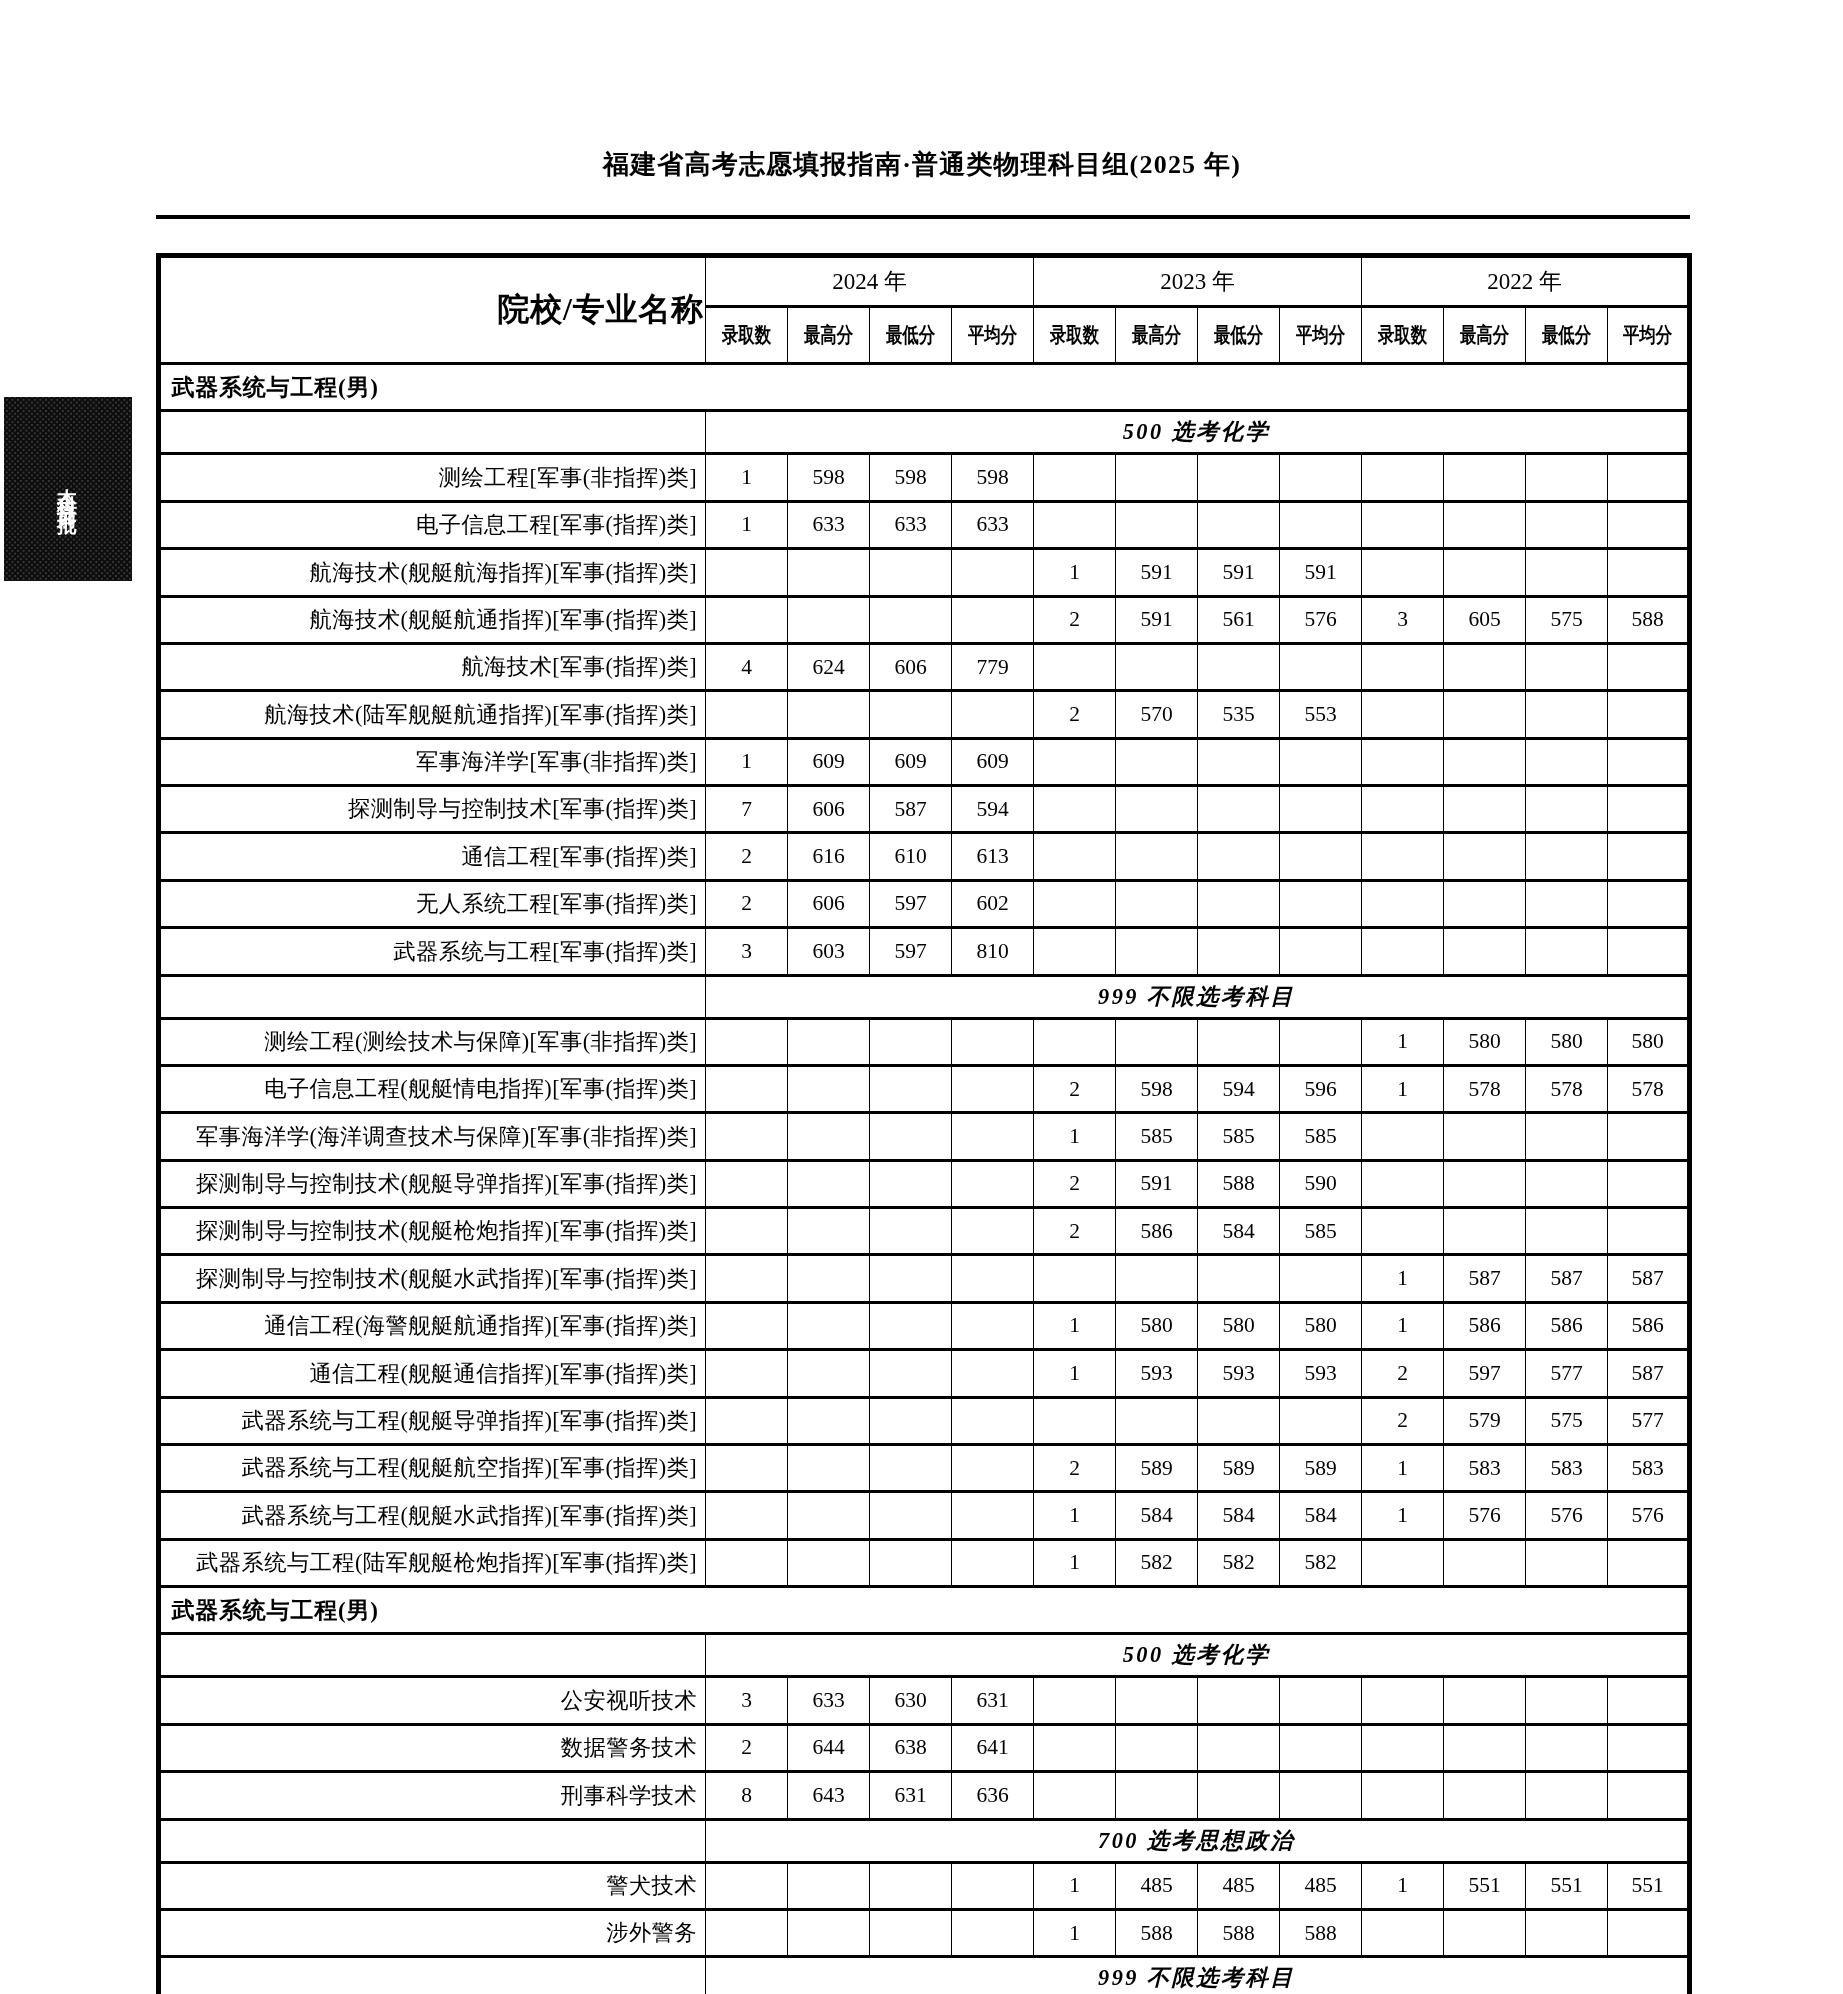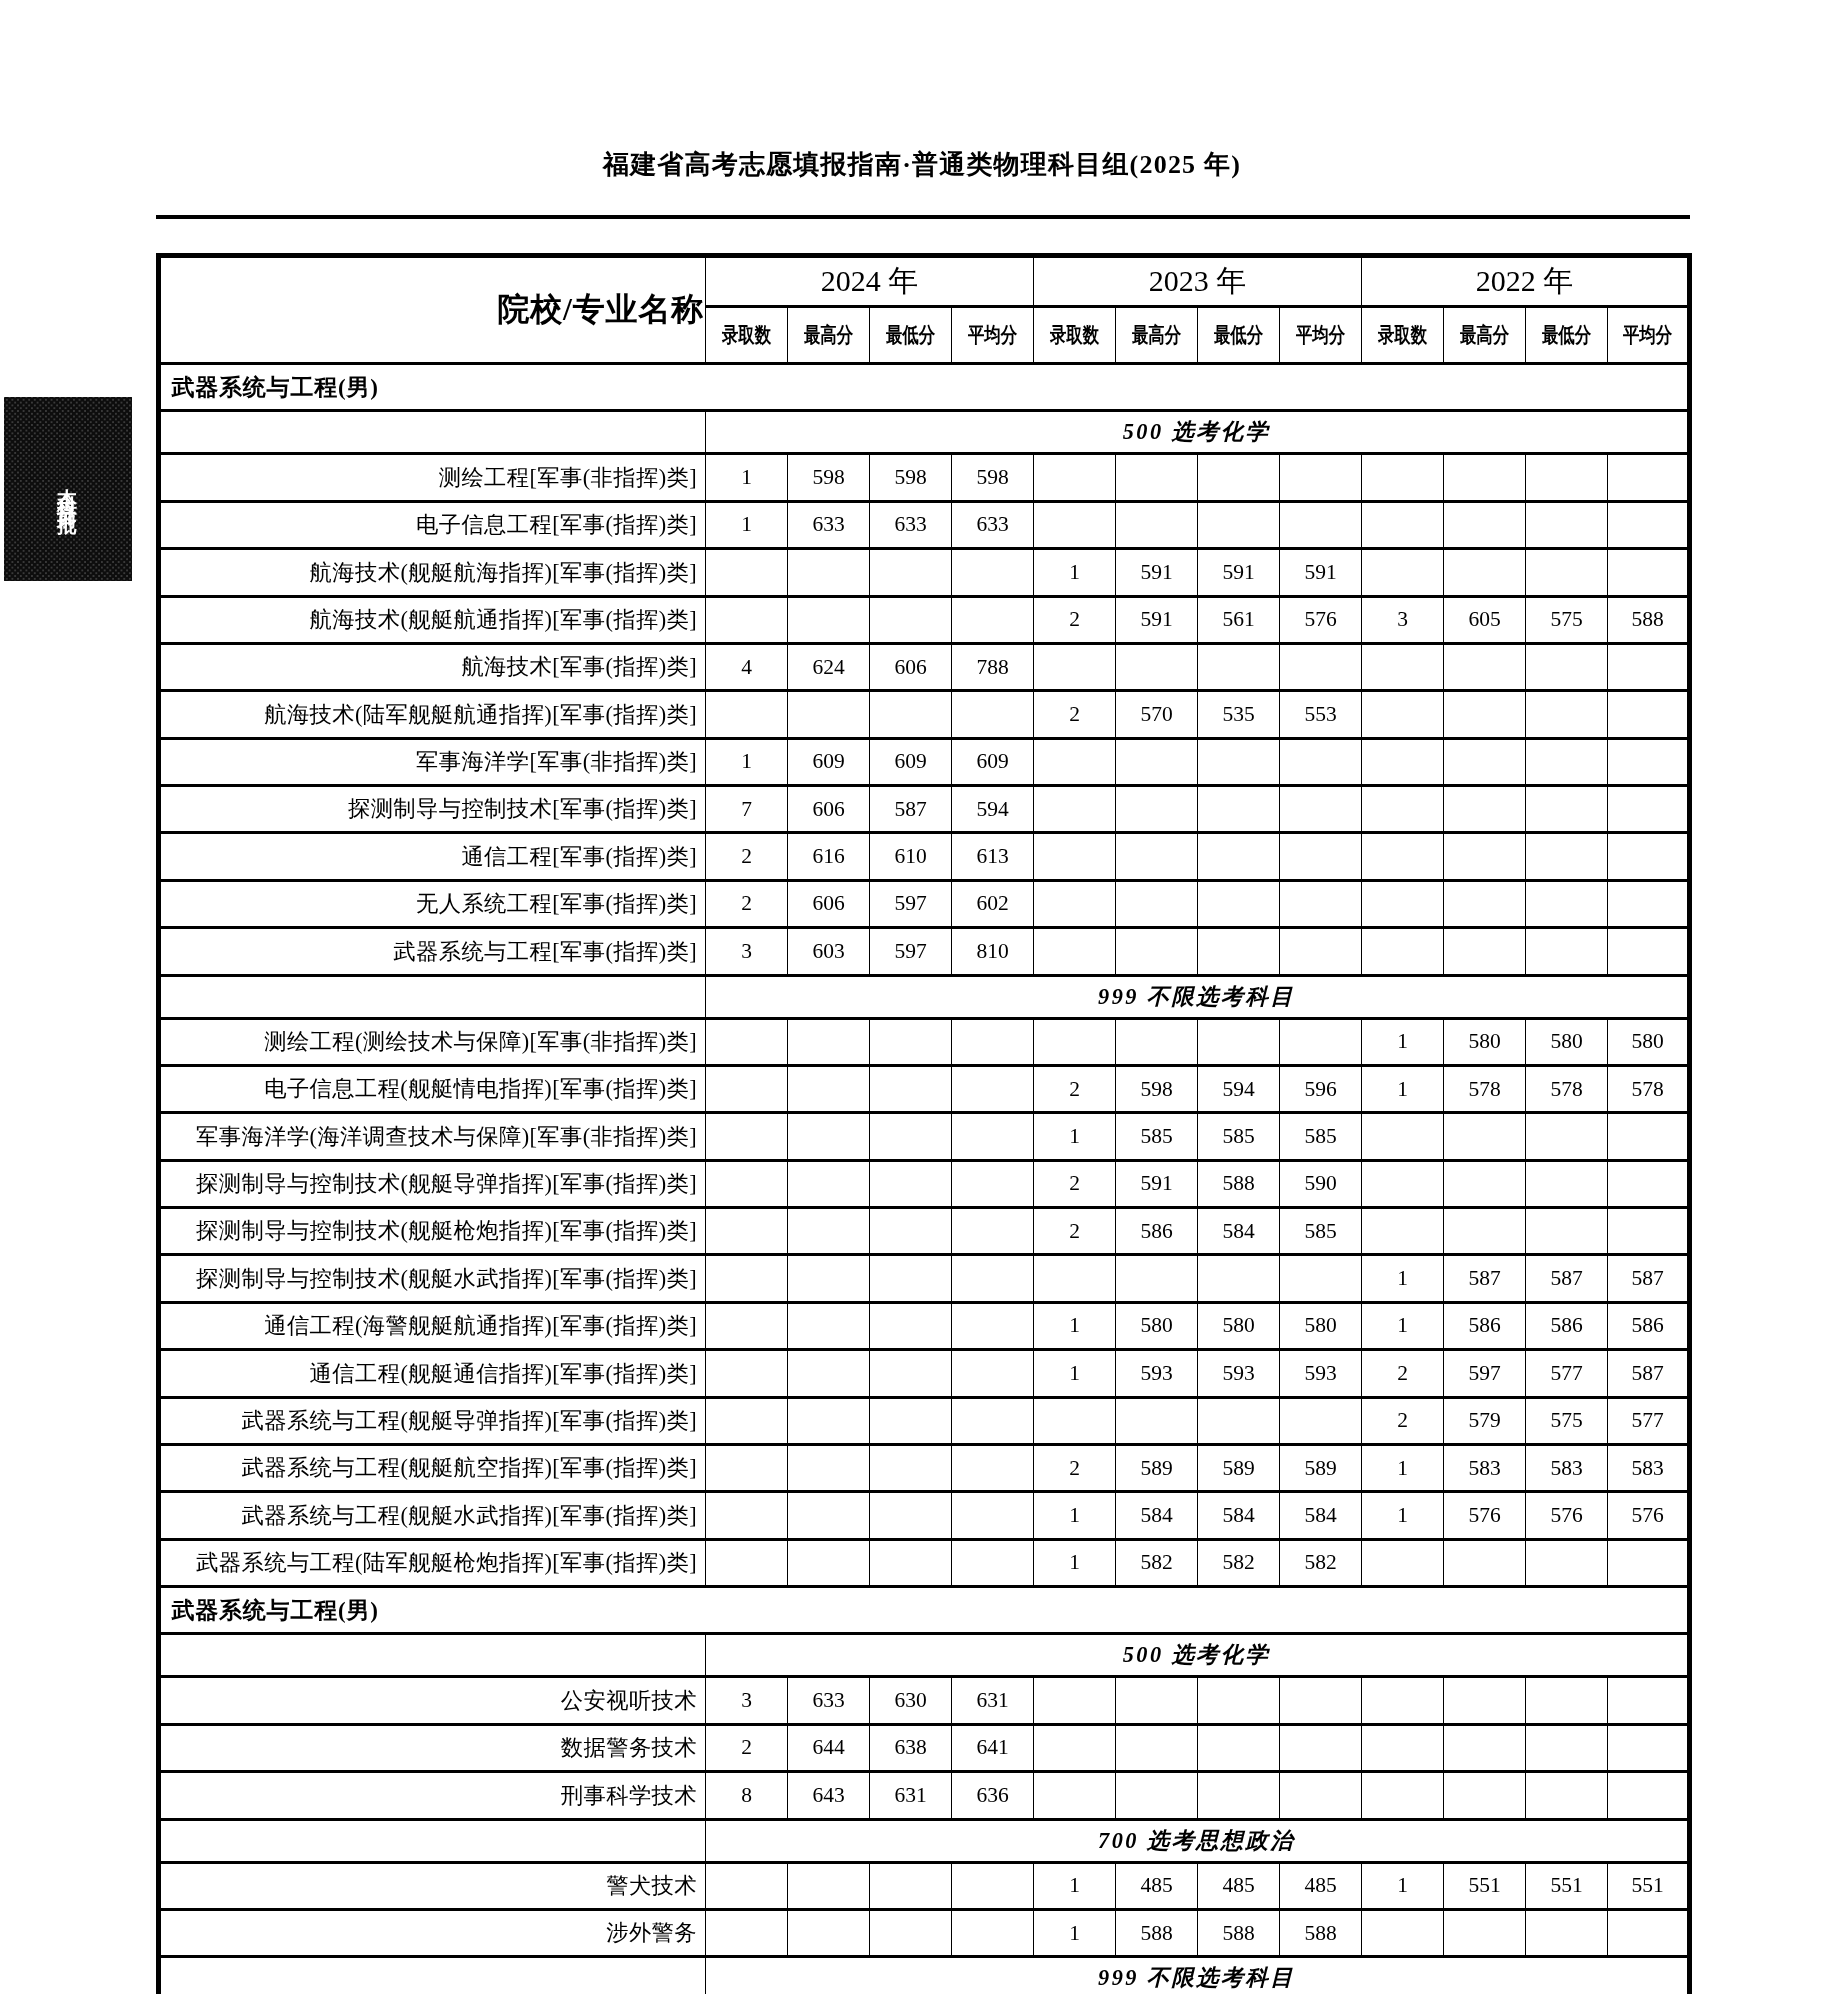--- a/index.html
+++ b/index.html
@@ -62,21 +62,21 @@
     border-left: 1.6px solid #000;
     border-right: 1.6px solid #000;
     border-top: 3.2px solid #000;
     border-bottom: 3.2px solid #000;
     overflow: hidden;
     vertical-align: middle;
   }
   thead tr.year-row th { height: 45px; }
   thead tr.sub-row th  { height: 54px; }
   .name-header { font-size: 32px; font-weight: bold; text-align: right; letter-spacing: 0.8px; }
-  .year-header { font-size: 30px; font-weight: normal; text-align: center; }
+  .year-header { font-size: 23px; font-weight: normal; text-align: center; }
   th.subcol { font-weight: bold; text-align: center; padding: 0; font-family: Liberation Mono, monospace; }
   th.subcol .condensed {
     display: inline-block;
     font-size: 21px;
     transform: scaleX(0.78);
     transform-origin: center;
     white-space: nowrap;
   }
   tbody td { height: 38px; }
   td.school {
@@ -224,21 +224,21 @@
           <td class="num">3</td>
           <td class="num">605</td>
           <td class="num">575</td>
           <td class="num">588</td>
         </tr>
         <tr>
           <td class="mname">航海技术[军事(指挥)类]</td>
           <td class="num">4</td>
           <td class="num">624</td>
           <td class="num">606</td>
-          <td class="num">788</td>
+          <td class="num">779</td>
           <td class="num"></td>
           <td class="num"></td>
           <td class="num"></td>
           <td class="num"></td>
           <td class="num"></td>
           <td class="num"></td>
           <td class="num"></td>
           <td class="num"></td>
         </tr>
         <tr>

